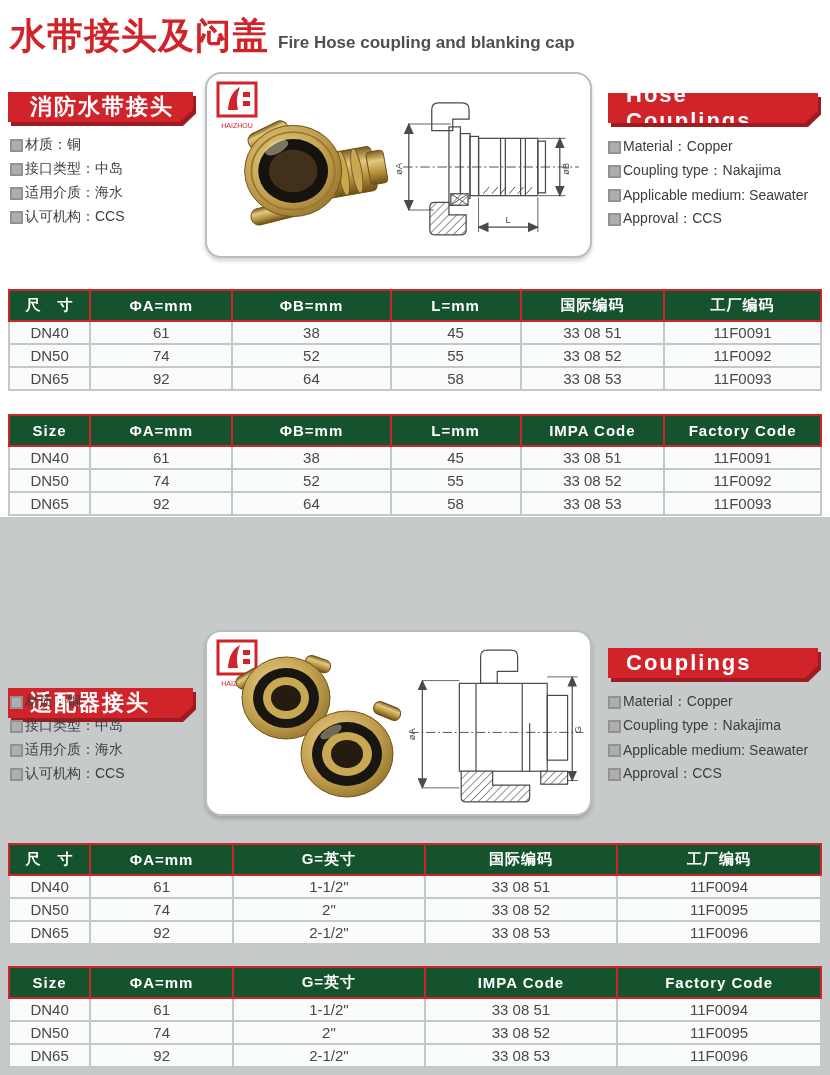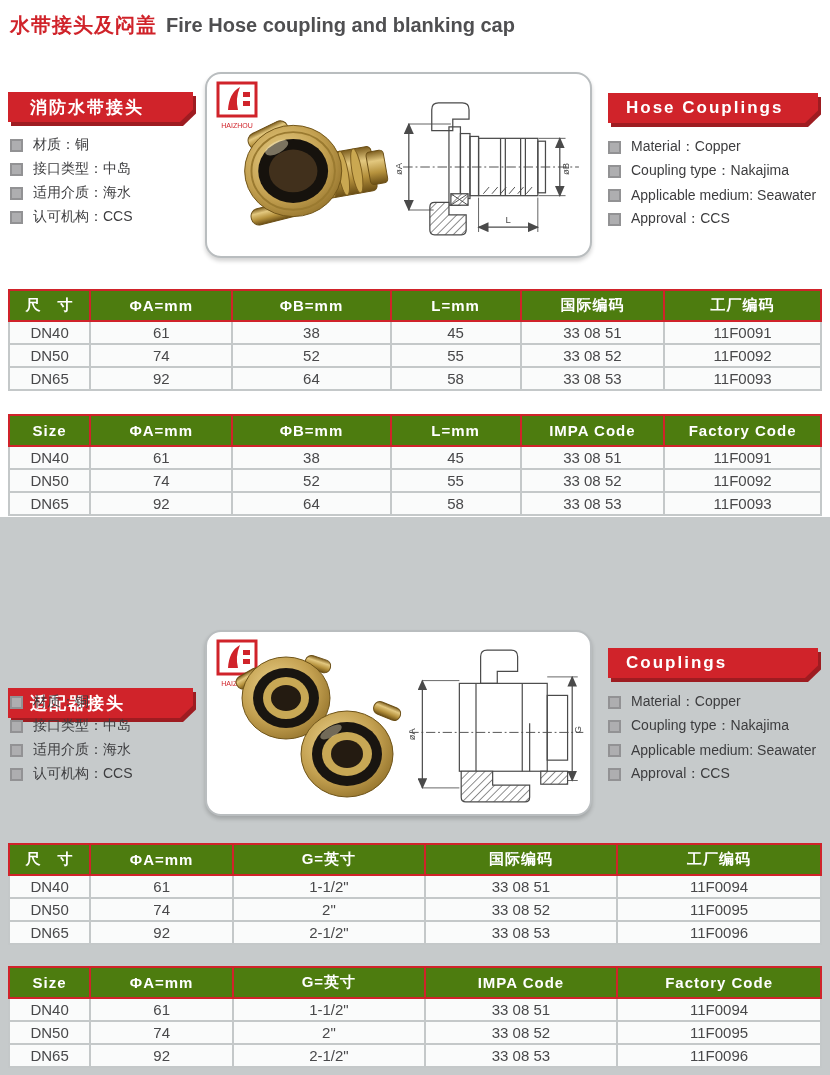--- a/index.html
+++ b/index.html
@@ -5,55 +5,55 @@
   * { margin:0; padding:0; box-sizing:border-box; }
   html,body { background:#ffffff; }
   .page {
     position:relative; width:830px; height:1075px; overflow:hidden;
     background:#ffffff; font-family:"Liberation Sans", sans-serif;
   }
   .gray-band { position:absolute; left:0; top:517px; width:830px; height:558px; background:#c6cacb; }
 
   
   .title-row { position:absolute; left:10px; top:12px; display:flex; align-items:baseline; gap:9px; }
-  .title-zh { color:#d0232a; font-size:20px; font-weight:bold; letter-spacing:1px; }
-  .title-en { color:#4f4f51; font-size:20px; font-weight:bold; }
+  .title-zh { color:#d0232a; font-size:36px; font-weight:bold; letter-spacing:1px; }
+  .title-en { color:#4f4f51; font-size:17px; font-weight:bold; }
 
   
   .banner-wrap { position:absolute; height:34px; }
   .banner-shadow, .banner-front {
     position:absolute; left:0; top:0; width:100%; height:30px;
     clip-path: polygon(0 0, 100% 0, 100% 58%, calc(100% - 13px) 100%, 0 100%);
   }
   .banner-shadow { background:#9e1c21; transform:translate(3px,4px); }
   .banner-front { background:#d0232a; display:flex; align-items:center; }
-  .banner-front span { color:#ffffff; font-size:17px; font-weight:bold; letter-spacing:2px; }
+  .banner-front span { color:#ffffff; font-size:22px; font-weight:bold; letter-spacing:2px; }
   .pad-l { padding-left:22px; }
   .pad-r { padding-left:18px; }
 
   
   .spec-list { position:absolute; display:flex; flex-direction:column; }
-  .spec-item { display:flex; align-items:center; gap:10px; height:24px; }
+  .spec-item { display:flex; align-items:center; gap:2px; height:24px; }
   .bullet-sq { width:13px; height:13px; background:#aeaeb0; border:2px solid #929294; flex:0 0 13px; }
   .spec-text { font-size:14px; color:#3d3d3f; white-space:nowrap; }
 
   
   .panel {
     position:absolute; width:387px; height:186px; background:#ffffff;
     border:2px solid #b9bdbf; border-radius:16px;
     box-shadow:0 3px 4px rgba(0,0,0,.18);
   }
   .panel svg { position:absolute; }
   .logo-box { position:absolute; left:8px; top:6px; width:44px; height:54px; }
 
   
   .tbl-wrap { position:absolute; left:8px; width:814px; }
   table.spec-table { width:100%; border-collapse:collapse; table-layout:fixed; }
   table.spec-table th {
-    background:#4d7c0f; color:#ffffff; font-size:15px; font-weight:bold;
+    background:#14532d; color:#ffffff; font-size:15px; font-weight:bold;
     height:31px; letter-spacing:1px; border:2px solid #d0232a; text-align:center;
   }
   table.spec-table td {
     background:#fafbfb; color:#48484a; font-size:15px; text-align:center;
     height:23px; border:2px solid #c4c8c9;
   }
   table.spec-table { border:2px solid #b7bbbc; }
   .tall td { height:24px; }
 
   text { font-family:"Liberation Sans", sans-serif; }

